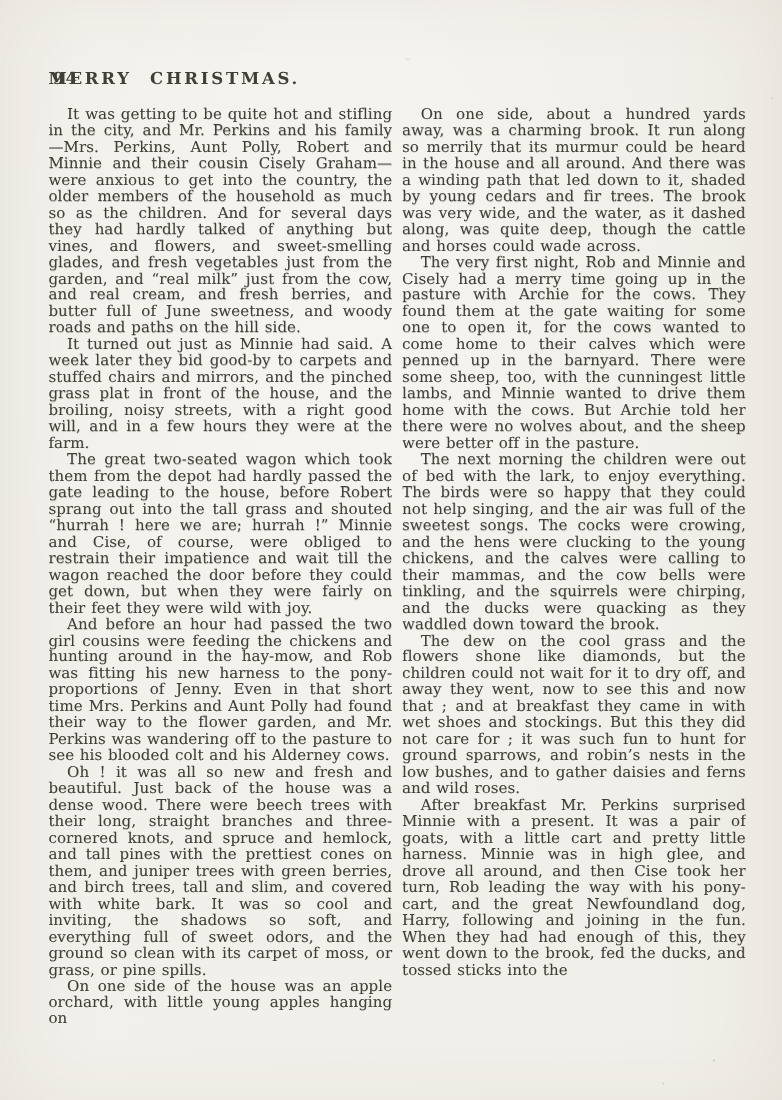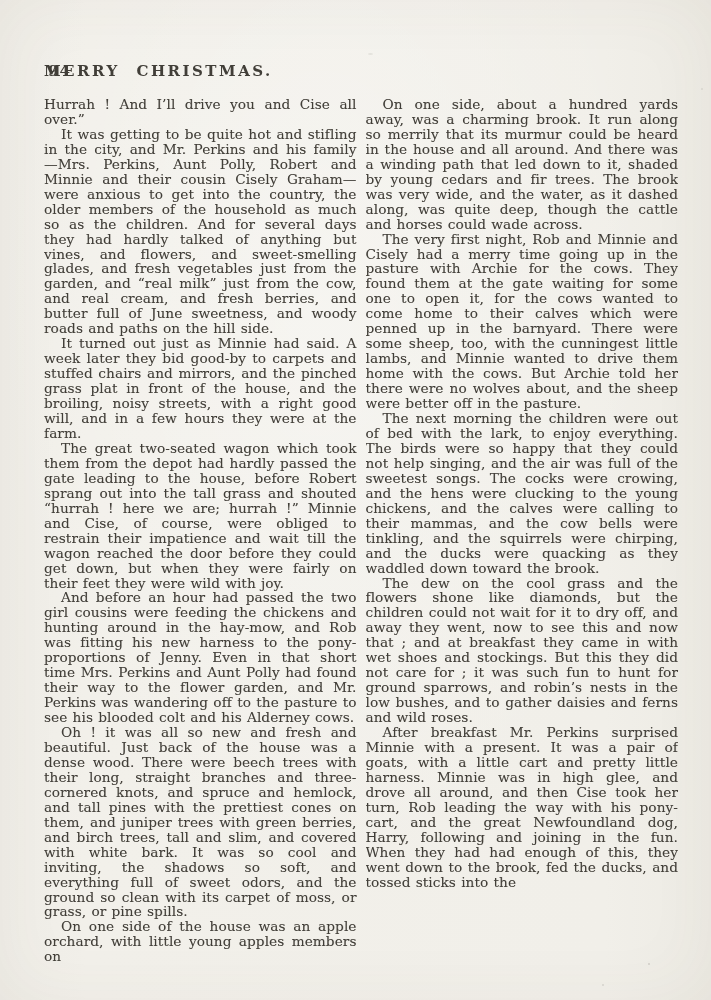--- a/index.html
+++ b/index.html
@@ -85,27 +85,26 @@
 <div class="page">
 
   <div class="header">
     <span class="page-num">94</span>
     <span class="running-title">MERRY  CHRISTMAS.</span>
   </div>
 
   <div class="body">
 
     <div class="col">
-      <p class="cont">Hurrah !  And I’ll drive you and Cise all over.”</p>
       <p>It was getting to be quite hot and stifling in the city, and Mr. Perkins and his family —Mrs. Perkins, Aunt Polly, Robert and Minnie and their cousin Cisely Graham— were anxious to get into the country, the older members of the household as much so as the children.  And for several days they had hardly talked of anything but vines, and flowers, and sweet-smelling glades, and fresh vegetables just from the garden, and “real milk” just from the cow, and real cream, and fresh berries, and butter full of June sweetness, and woody roads and paths on the hill side.</p>
       <p>It turned out just as Minnie had said.  A week later they bid good-by to carpets and stuffed chairs and mirrors, and the pinched grass plat in front of the house, and the broiling, noisy streets, with a right good will, and in a few hours they were at the farm.</p>
       <p>The great two-seated wagon which took them from the depot had hardly passed the gate leading to the house, before Robert sprang out into the tall grass and shouted “hurrah ! here we are; hurrah !”  Minnie and Cise, of course, were obliged to restrain their impatience and wait till the wagon reached the door before they could get down, but when they were fairly on their feet they were wild with joy.</p>
       <p>And before an hour had passed the two girl cousins were feeding the chickens and hunting around in the hay-mow, and Rob was fitting his new harness to the pony-proportions of Jenny.  Even in that short time Mrs. Perkins and Aunt Polly had found their way to the flower garden, and Mr. Perkins was wandering off to the pasture to see his blooded colt and his Alderney cows.</p>
       <p>Oh ! it was all so new and fresh and beautiful.  Just back of the house was a dense wood.  There were beech trees with their long, straight branches and three-cornered knots, and spruce and hemlock, and tall pines with the prettiest cones on them, and juniper trees with green berries, and birch trees, tall and slim, and covered with white bark.  It was so cool and inviting, the shadows so soft, and everything full of sweet odors, and the ground so clean with its carpet of moss, or grass, or pine spills.</p>
-      <p>On one side of the house was an apple orchard, with little young apples members on</p>
+      <p>On one side of the house was an apple orchard, with little young apples hanging on</p>
     </div>
 
     <div class="col">
       <p>On one side, about a hundred yards away, was a charming brook.  It run along so merrily that its murmur could be heard in the house and all around.  And there was a winding path that led down to it, shaded by young cedars and fir trees.  The brook was very wide, and the water, as it dashed along, was quite deep, though the cattle and horses could wade across.</p>
       <p>The very first night, Rob and Minnie and Cisely had a merry time going up in the pasture with Archie for the cows.  They found them at the gate waiting for some one to open it, for the cows wanted to come home to their calves which were penned up in the barnyard.  There were some sheep, too, with the cunningest little lambs, and Minnie wanted to drive them home with the cows. But Archie told her there were no wolves about, and the sheep were better off in the pasture.</p>
       <p>The next morning the children were out of bed with the lark, to enjoy everything. The birds were so happy that they could not help singing, and the air was full of the sweetest songs.  The cocks were crowing, and the hens were clucking to the young chickens, and the calves were calling to their mammas, and the cow bells were tinkling, and the squirrels were chirping, and the ducks were quacking as they waddled down toward the brook.</p>
       <p>The dew on the cool grass and the flowers shone like diamonds, but the children could not wait for it to dry off, and away they went, now to see this and now that ; and at breakfast they came in with wet shoes and stockings.  But this they did not care for ; it was such fun to hunt for ground sparrows, and robin’s nests in the low bushes, and to gather daisies and ferns and wild roses.</p>
       <p>After breakfast Mr. Perkins surprised Minnie with a present.  It was a pair of goats, with a little cart and pretty little harness.  Minnie was in high glee, and drove all around, and then Cise took her turn, Rob leading the way with his pony-cart, and the great Newfoundland dog, Harry, following and joining in the fun.  When they had had enough of this, they went down to the brook, fed the ducks, and tossed sticks into the</p>
     </div>
 

